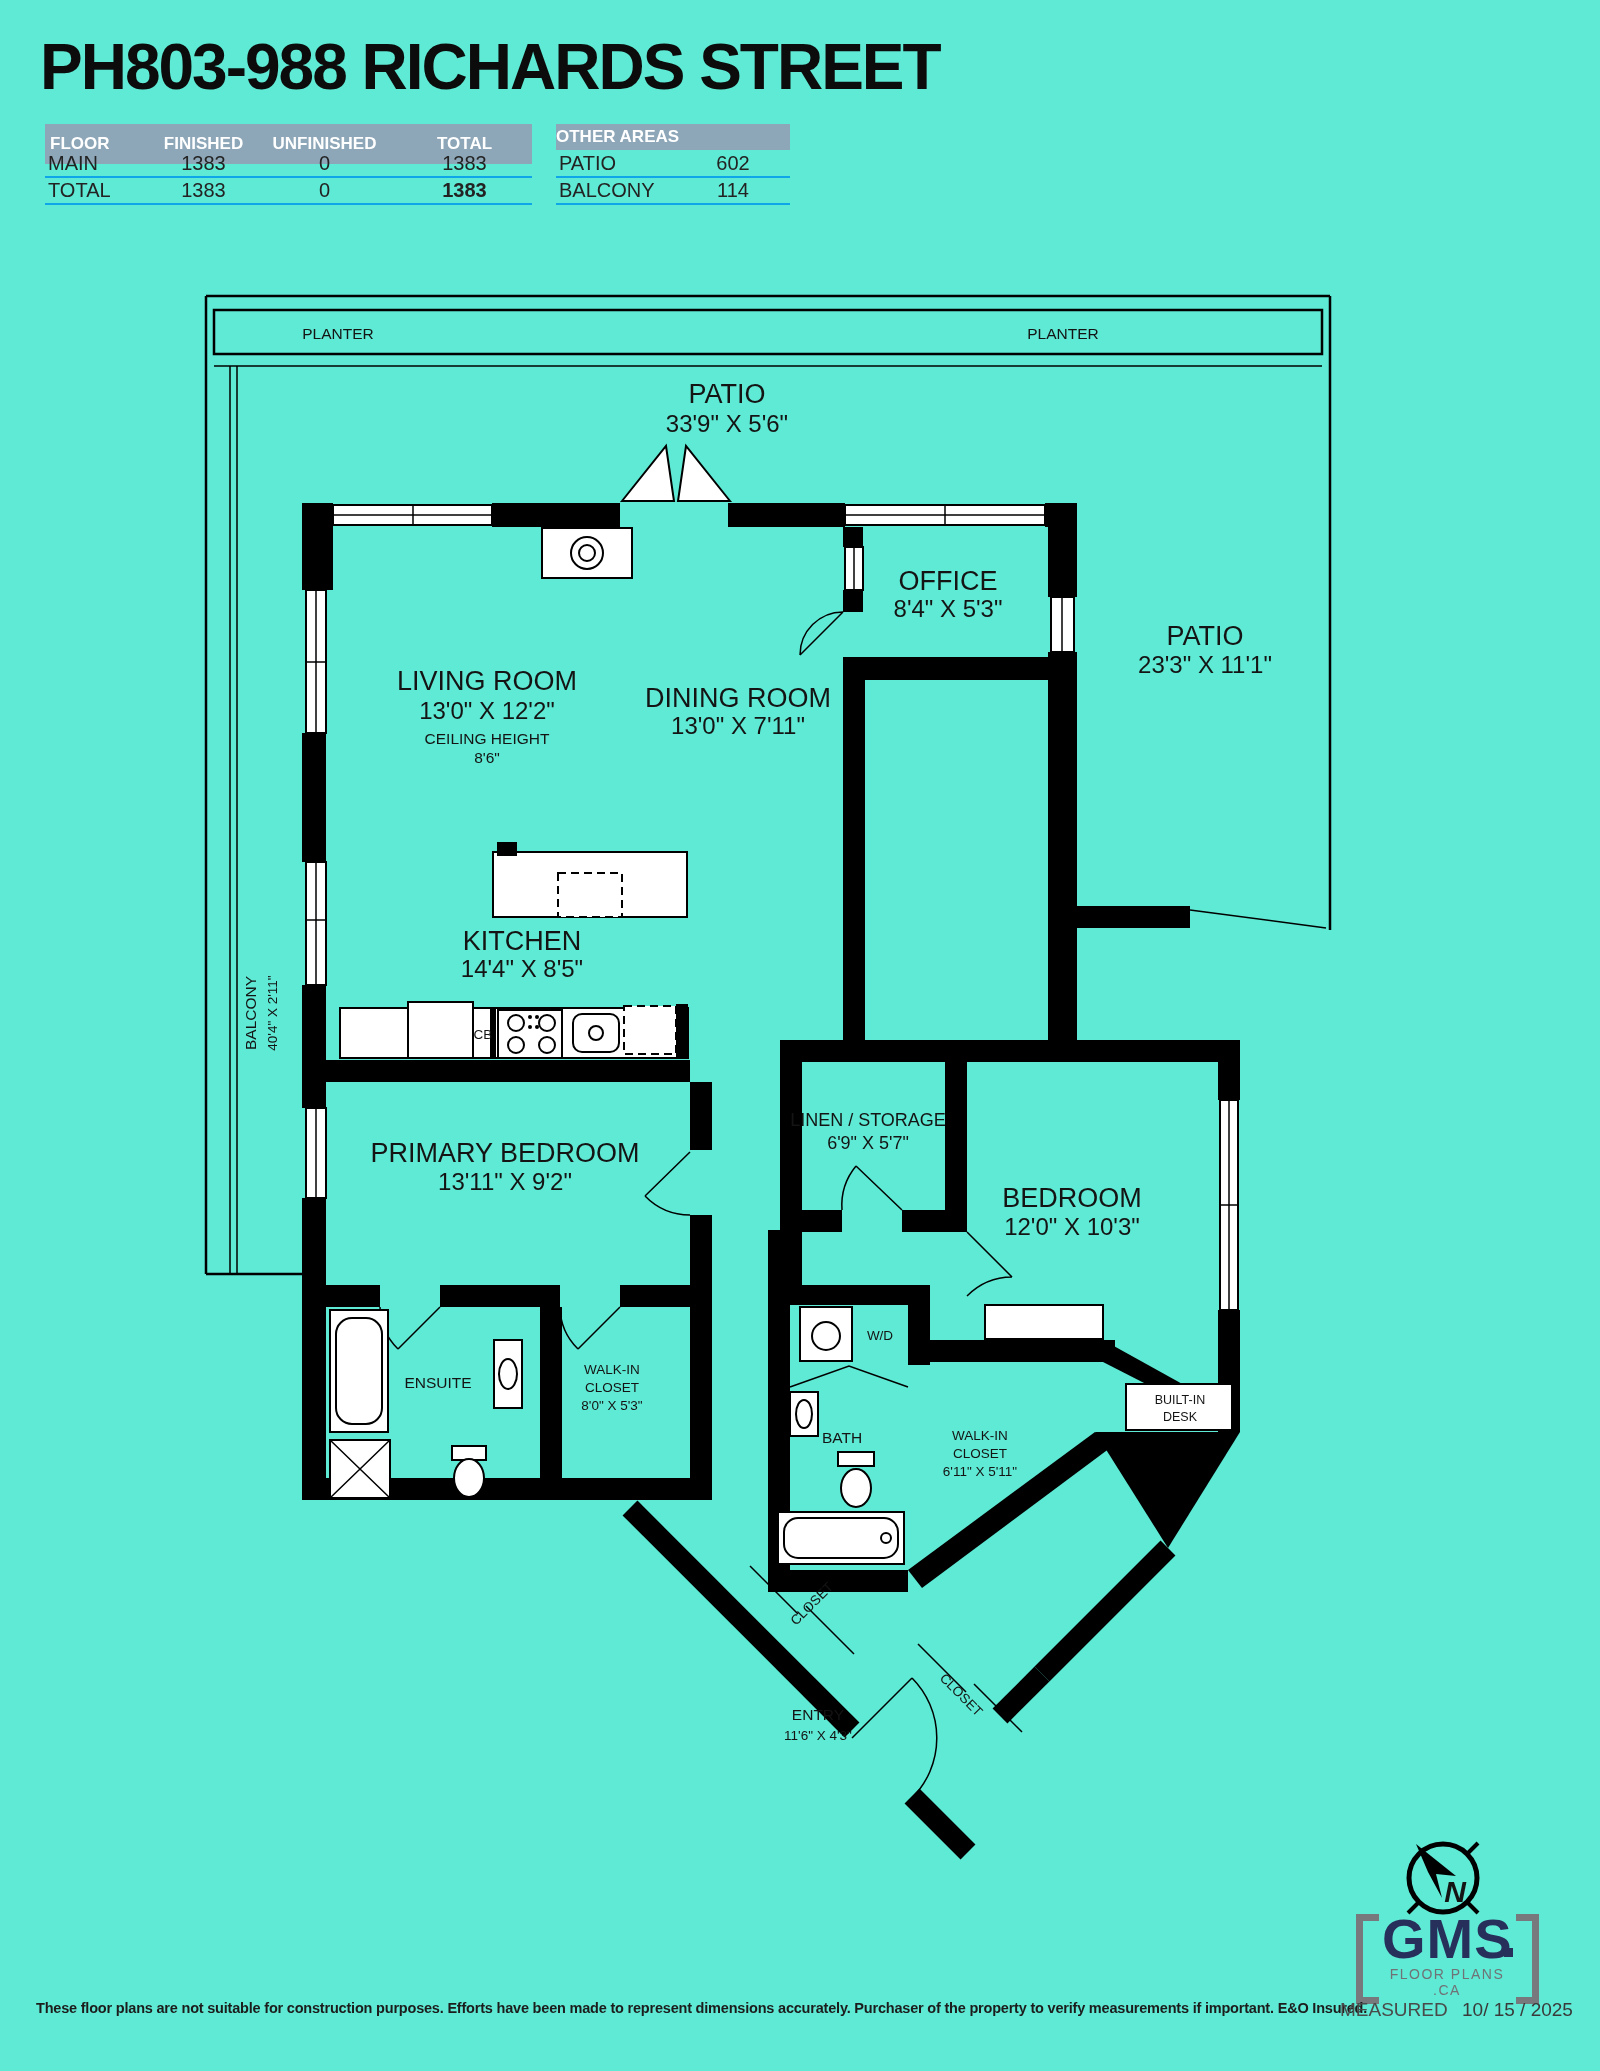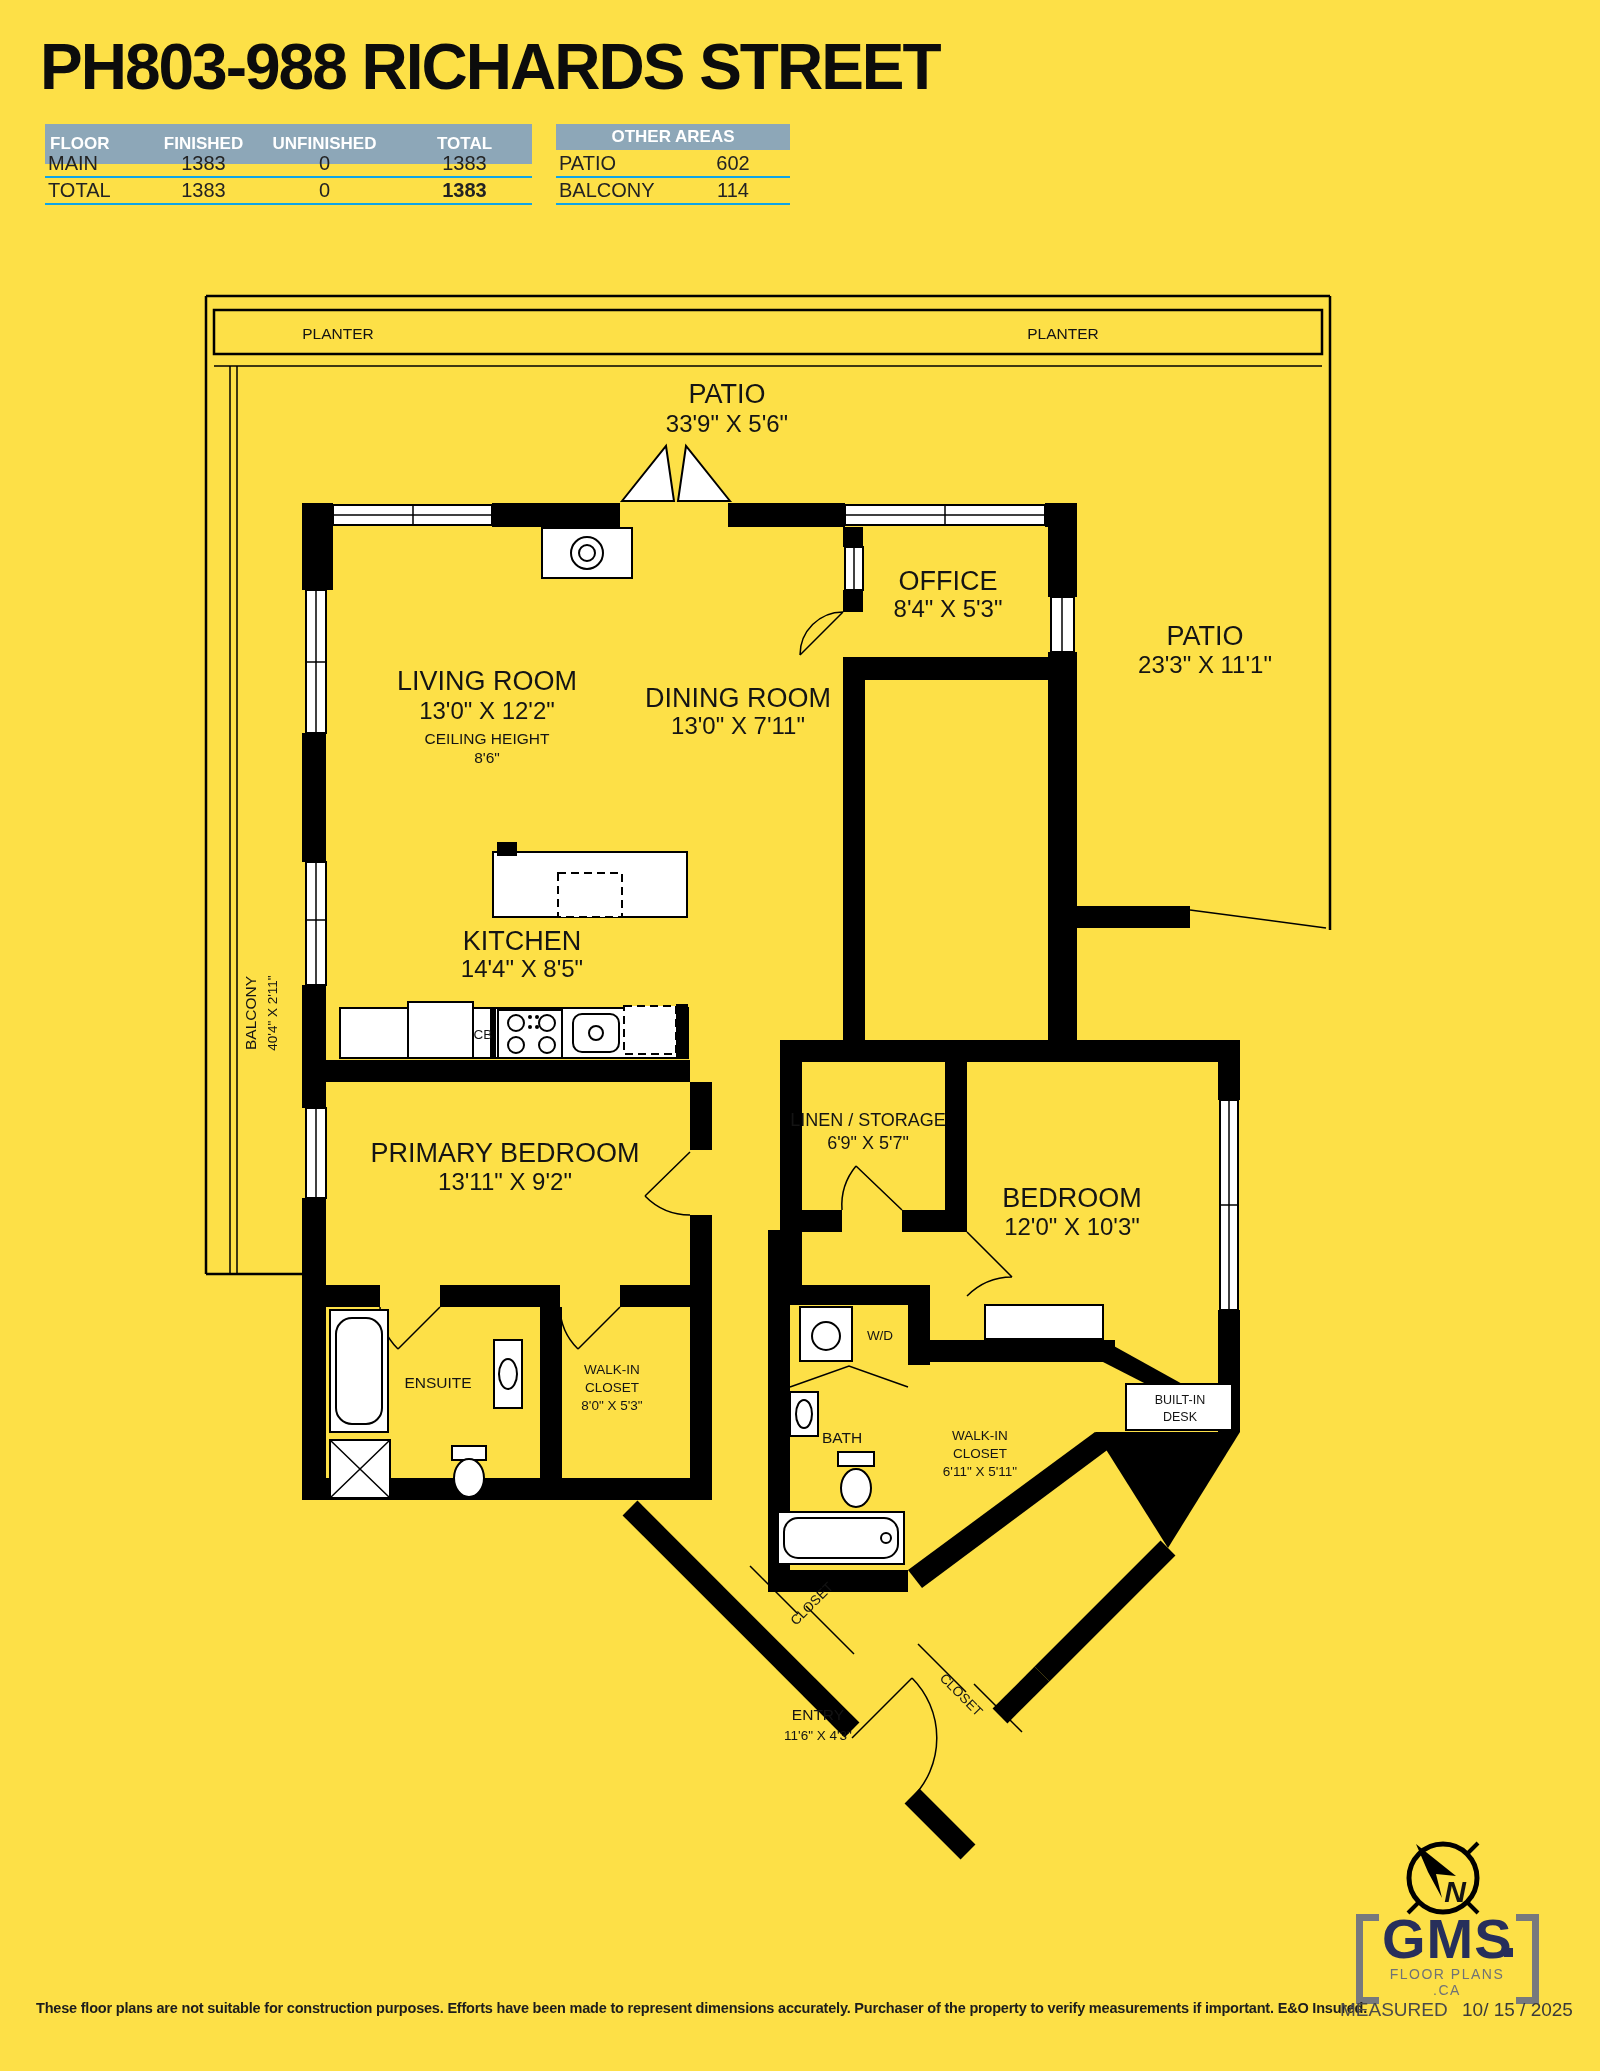--- a/index.html
+++ b/index.html
@@ -1,25 +1,25 @@
 <!DOCTYPE html>
 <html><head>
 <meta charset="utf-8">
 <style>
   html,body{margin:0;padding:0;background:#fff;}
-  .page{position:relative;width:1600px;height:2071px;background:#fde047;overflow:hidden;
+  .page{position:relative;width:1600px;height:2071px;background:#5eead4;overflow:hidden;
         font-family:"Liberation Sans",sans-serif;color:#111;}
   .abs{position:absolute;}
   
   .title{left:40px;top:30px;font-size:64px;font-weight:700;letter-spacing:-2px;color:#0c0c0c;white-space:nowrap;}
   .band{background:#8DA7B8;color:#fff;font-weight:700;font-size:17px;display:grid;align-items:center;}
   .t1{left:45px;top:124px;width:487px;height:40px;grid-template-columns:110px 97px 145px 135px;}
   .t1 span:first-child{text-align:left;padding-left:5px;}
   .t1 span{text-align:center;}
-  .t2{left:556px;top:124px;width:234px;height:26px;grid-template-columns:1fr;text-align:center;}
+  .t2{left:556px;top:124px;width:234px;height:26px;grid-template-columns:1fr;text-align:left;}
   .trow{display:grid;height:26px;align-items:center;font-size:20px;color:#232323;border-bottom:2px solid #0ea5e9;}
   .r1{left:45px;width:487px;grid-template-columns:110px 97px 145px 135px;}
   .r1 span:first-child{text-align:left;padding-left:3px;}
   .r1 span{text-align:center;}
   .r2{left:556px;width:234px;grid-template-columns:120px 114px;}
   .r2 span:first-child{text-align:left;padding-left:3px;}
   .r2 span{text-align:center;}
   .rowA{top:150px;} .rowB{top:177px;}
   .bold{font-weight:700;}
   

